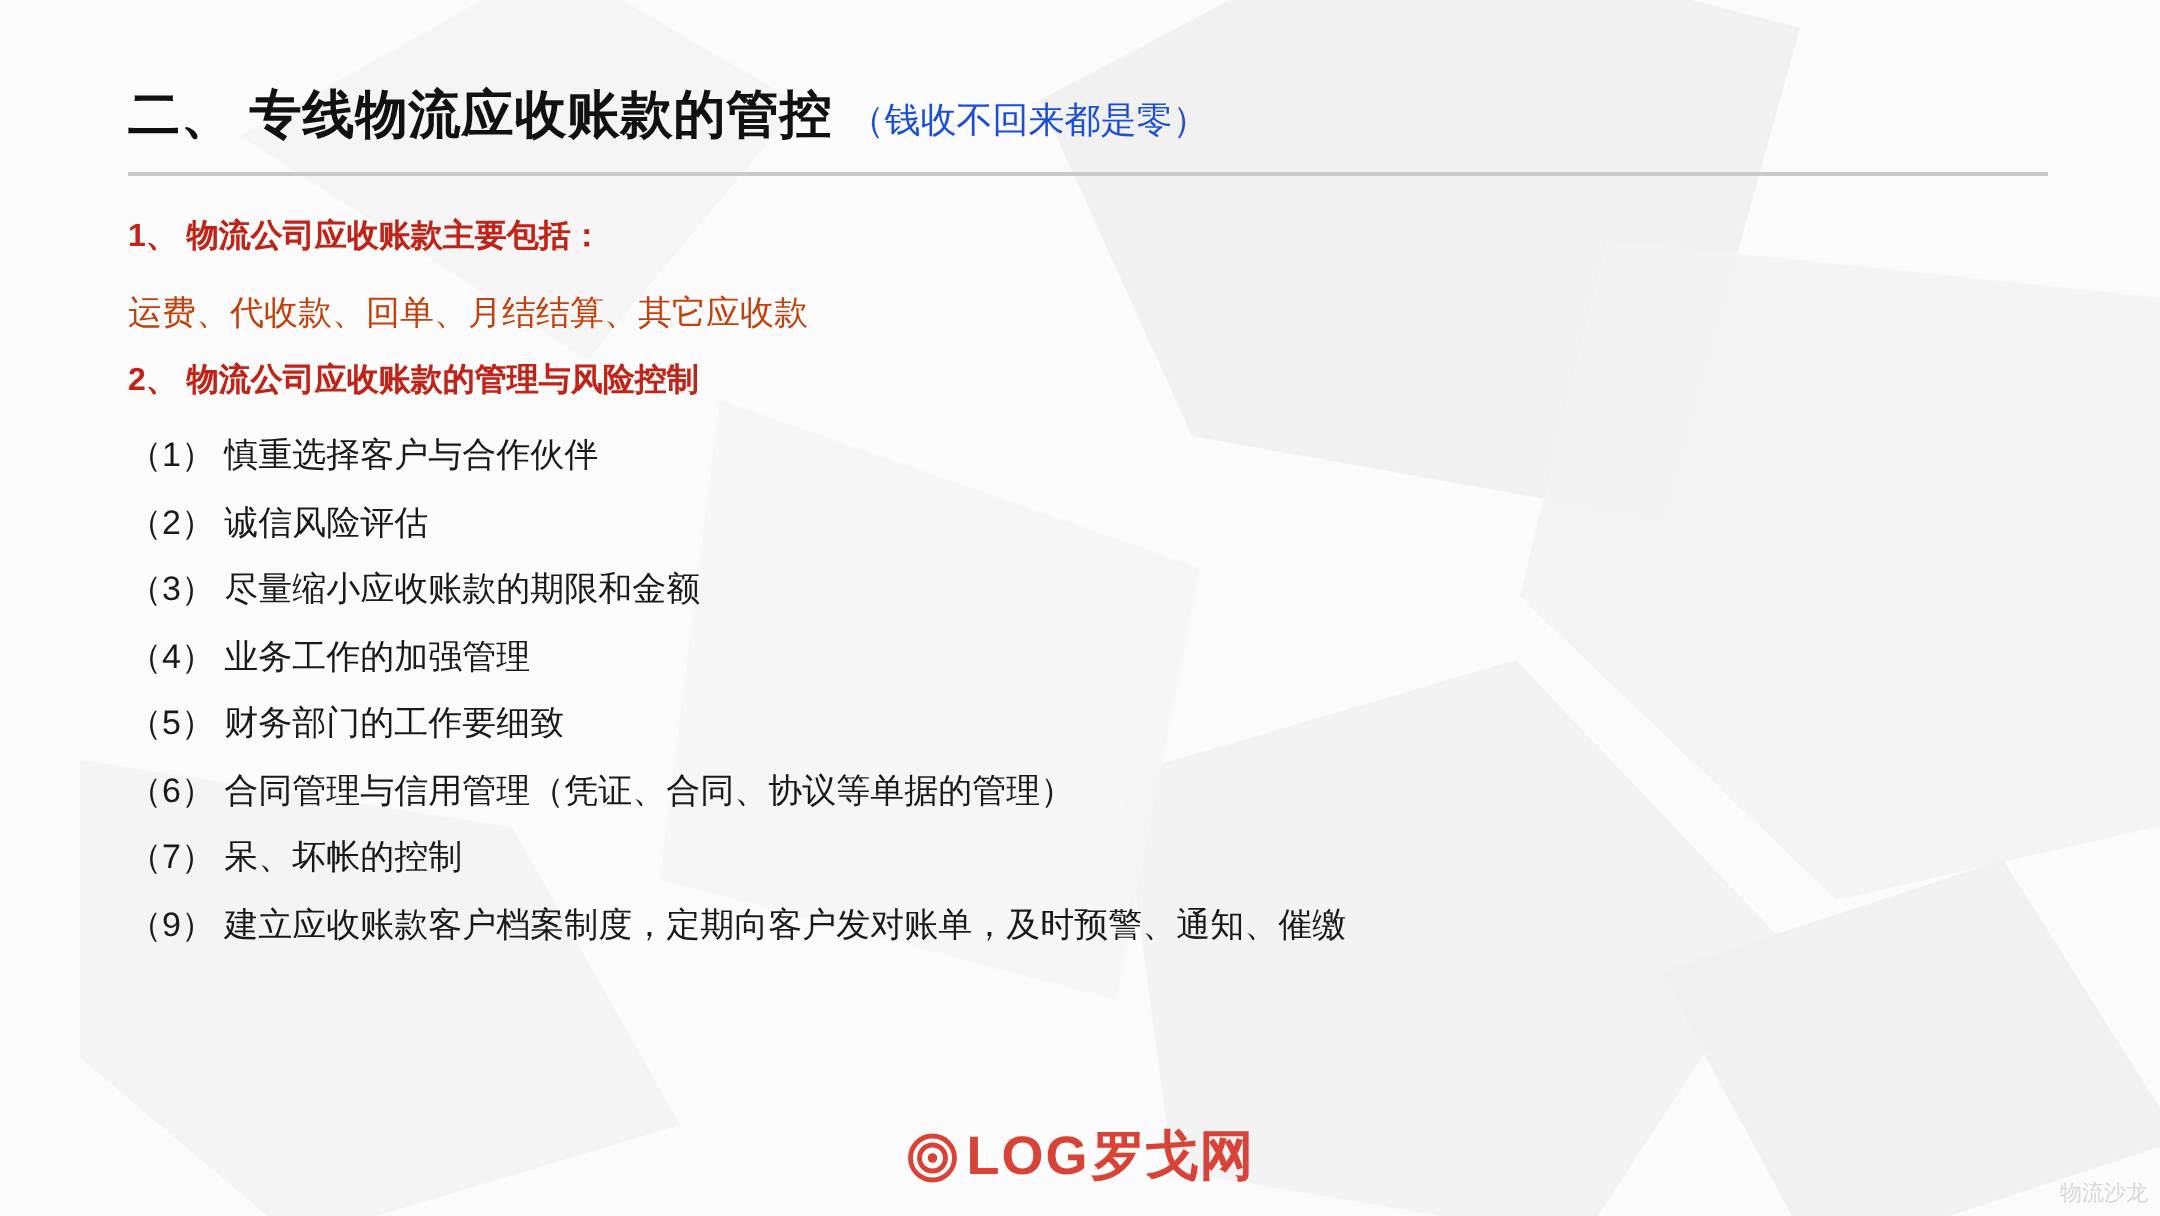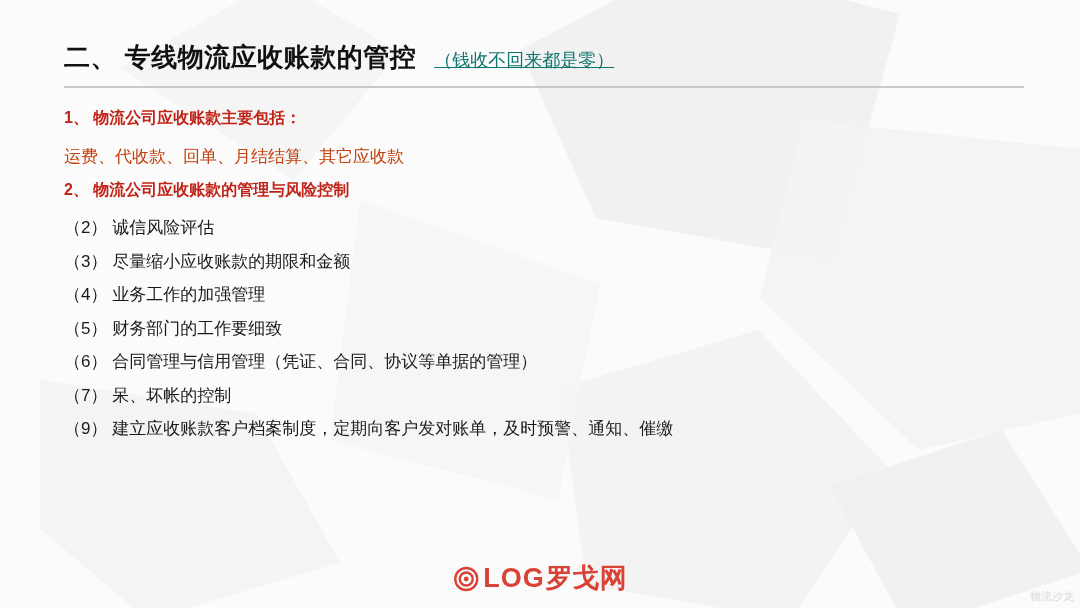--- a/index.html
+++ b/index.html
@@ -89,24 +89,23 @@
   }
   .title-main {
     font-size: 26px;
     font-weight: bold;
     color: #111111;
     letter-spacing: 0.5px;
     white-space: nowrap;
   }
   .title-sub {
     font-size: 18px;
-    color: #0f766e;
-    margin-left: 18px;
-    white-space: nowrap;
-    text-decoration: underline;
+    color: #1d4ed8;
+    margin-left: 8px;
+    white-space: nowrap;
   }
   .title-rule {
     position: absolute;
     top: 86px;
     left: 64px;
     width: 960px;
     height: 2px;
     background: #c9c9c9;
   }
 
@@ -212,20 +211,21 @@
       <span class="title-sub">（钱收不回来都是零）</span>
     </div>
     <div class="title-rule"></div>
 
     <div class="heading h1">1、 物流公司应收账款主要包括：</div>
     <div class="plain sub1">运费、代收款、回单、月结结算、其它应收款</div>
 
     <div class="heading h2">2、 物流公司应收账款的管理与风险控制</div>
 
     <div class="list">
+      <div class="list-item">（1） 慎重选择客户与合作伙伴</div>
       <div class="list-item">（2） 诚信风险评估</div>
       <div class="list-item">（3） 尽量缩小应收账款的期限和金额</div>
       <div class="list-item">（4） 业务工作的加强管理</div>
       <div class="list-item">（5） 财务部门的工作要细致</div>
       <div class="list-item">（6） 合同管理与信用管理（凭证、合同、协议等单据的管理）</div>
       <div class="list-item">（7） 呆、坏帐的控制</div>
       <div class="list-item">（9） 建立应收账款客户档案制度，定期向客户发对账单，及时预警、通知、催缴</div>
     </div>
 
     <div class="footer-logo">

